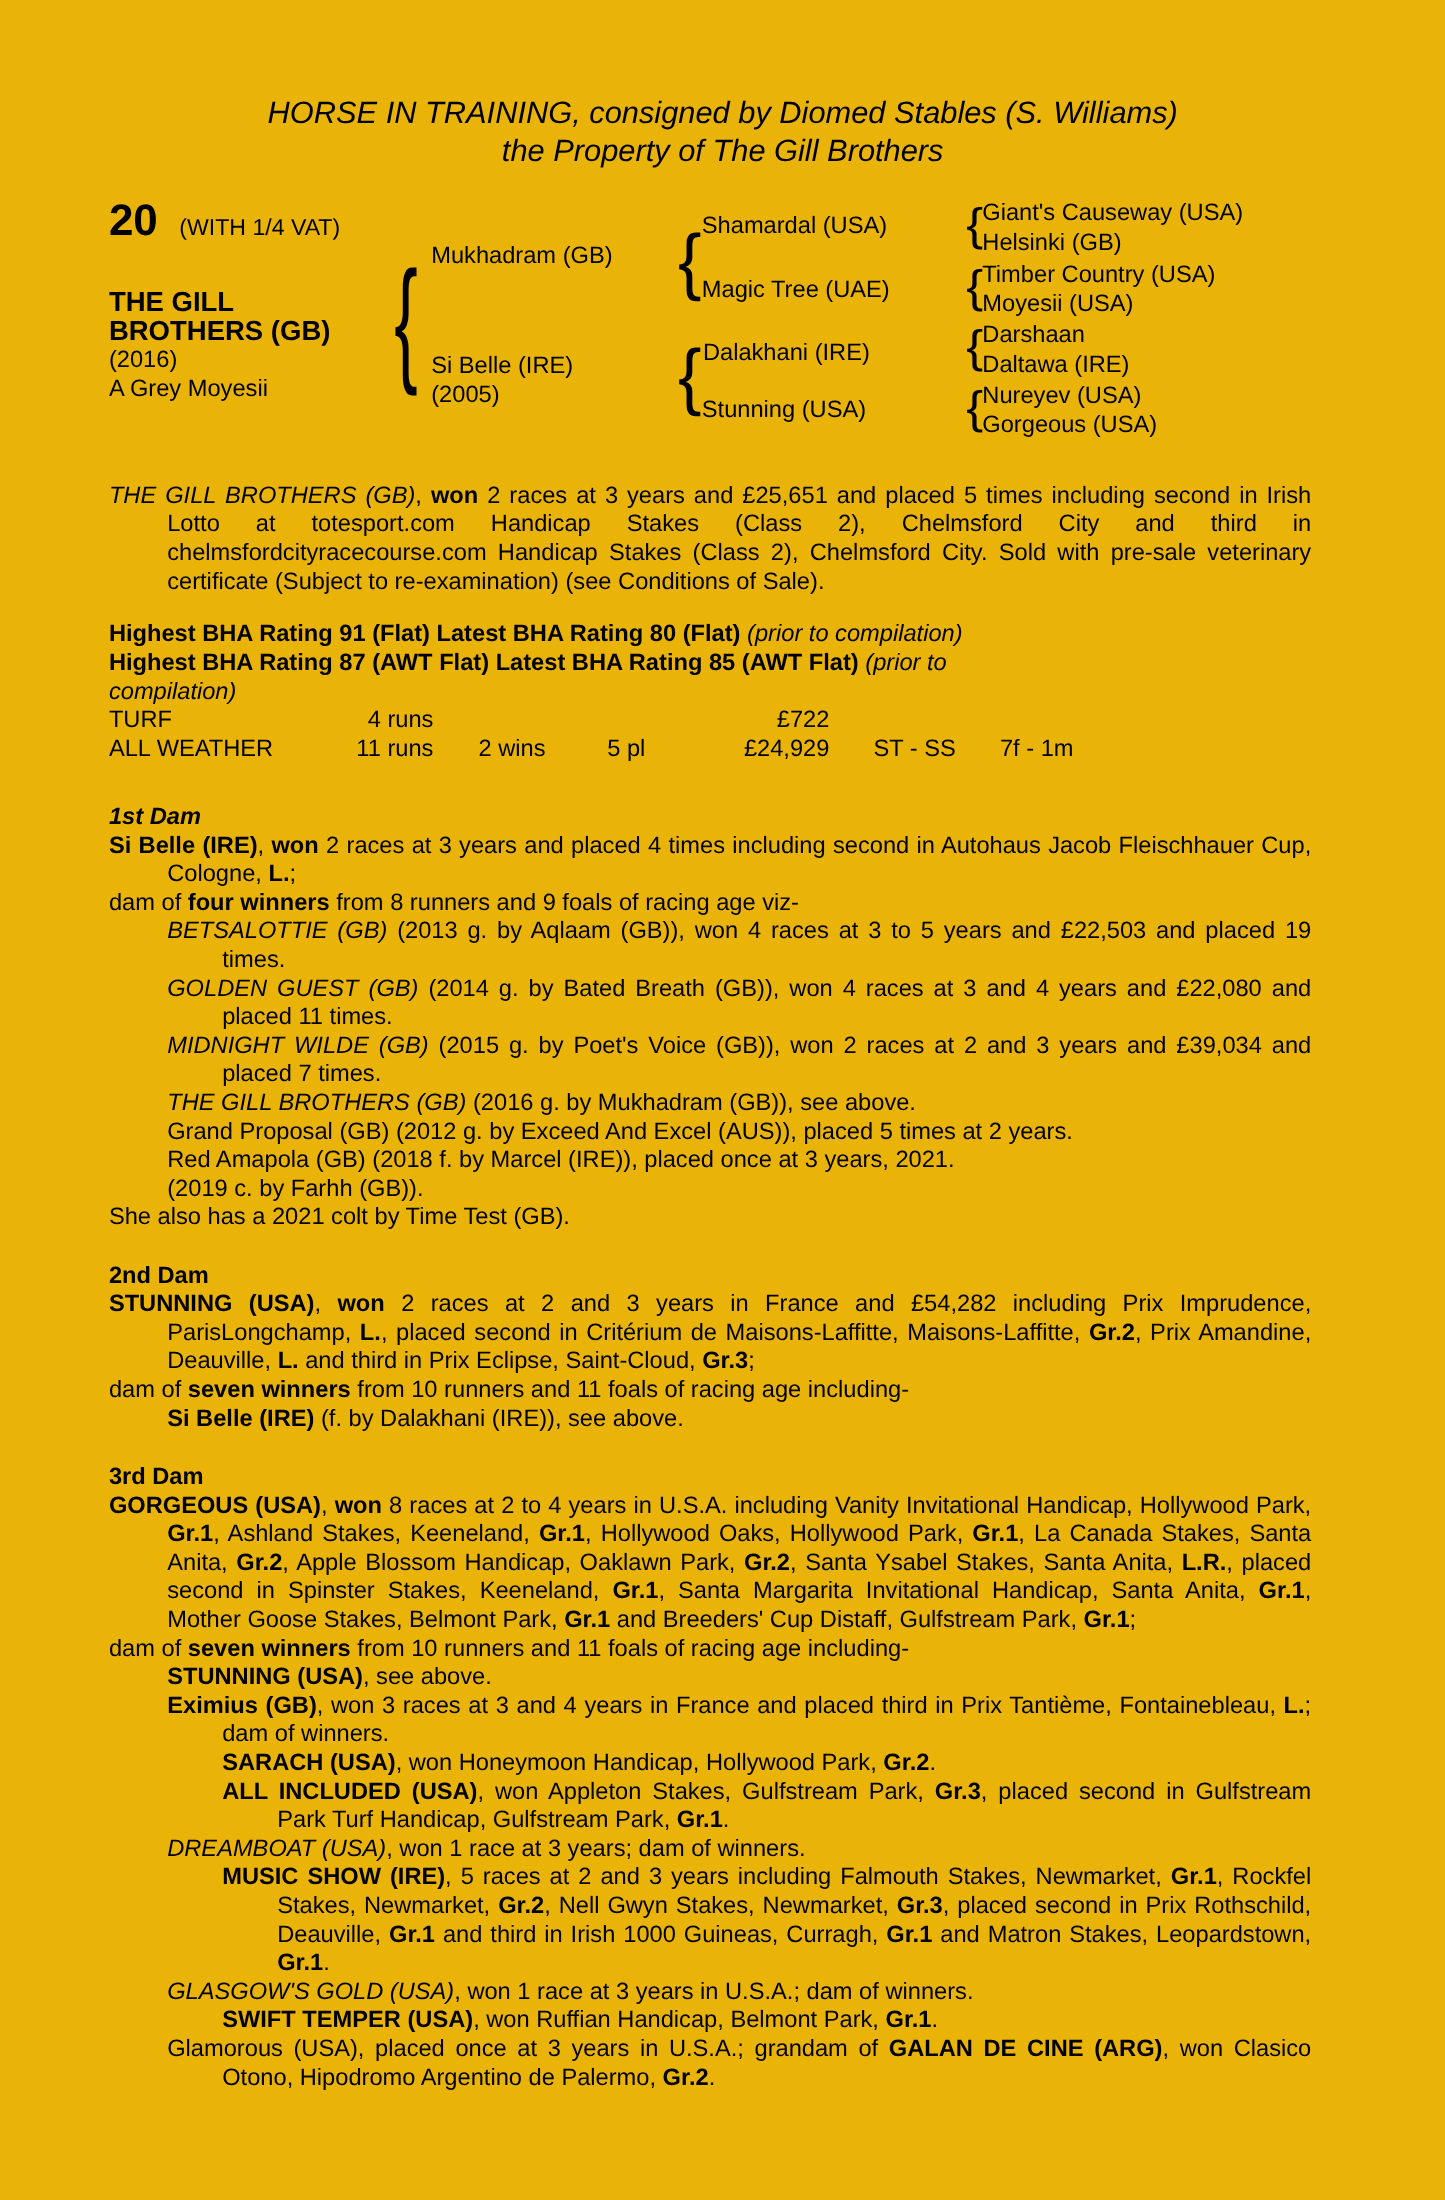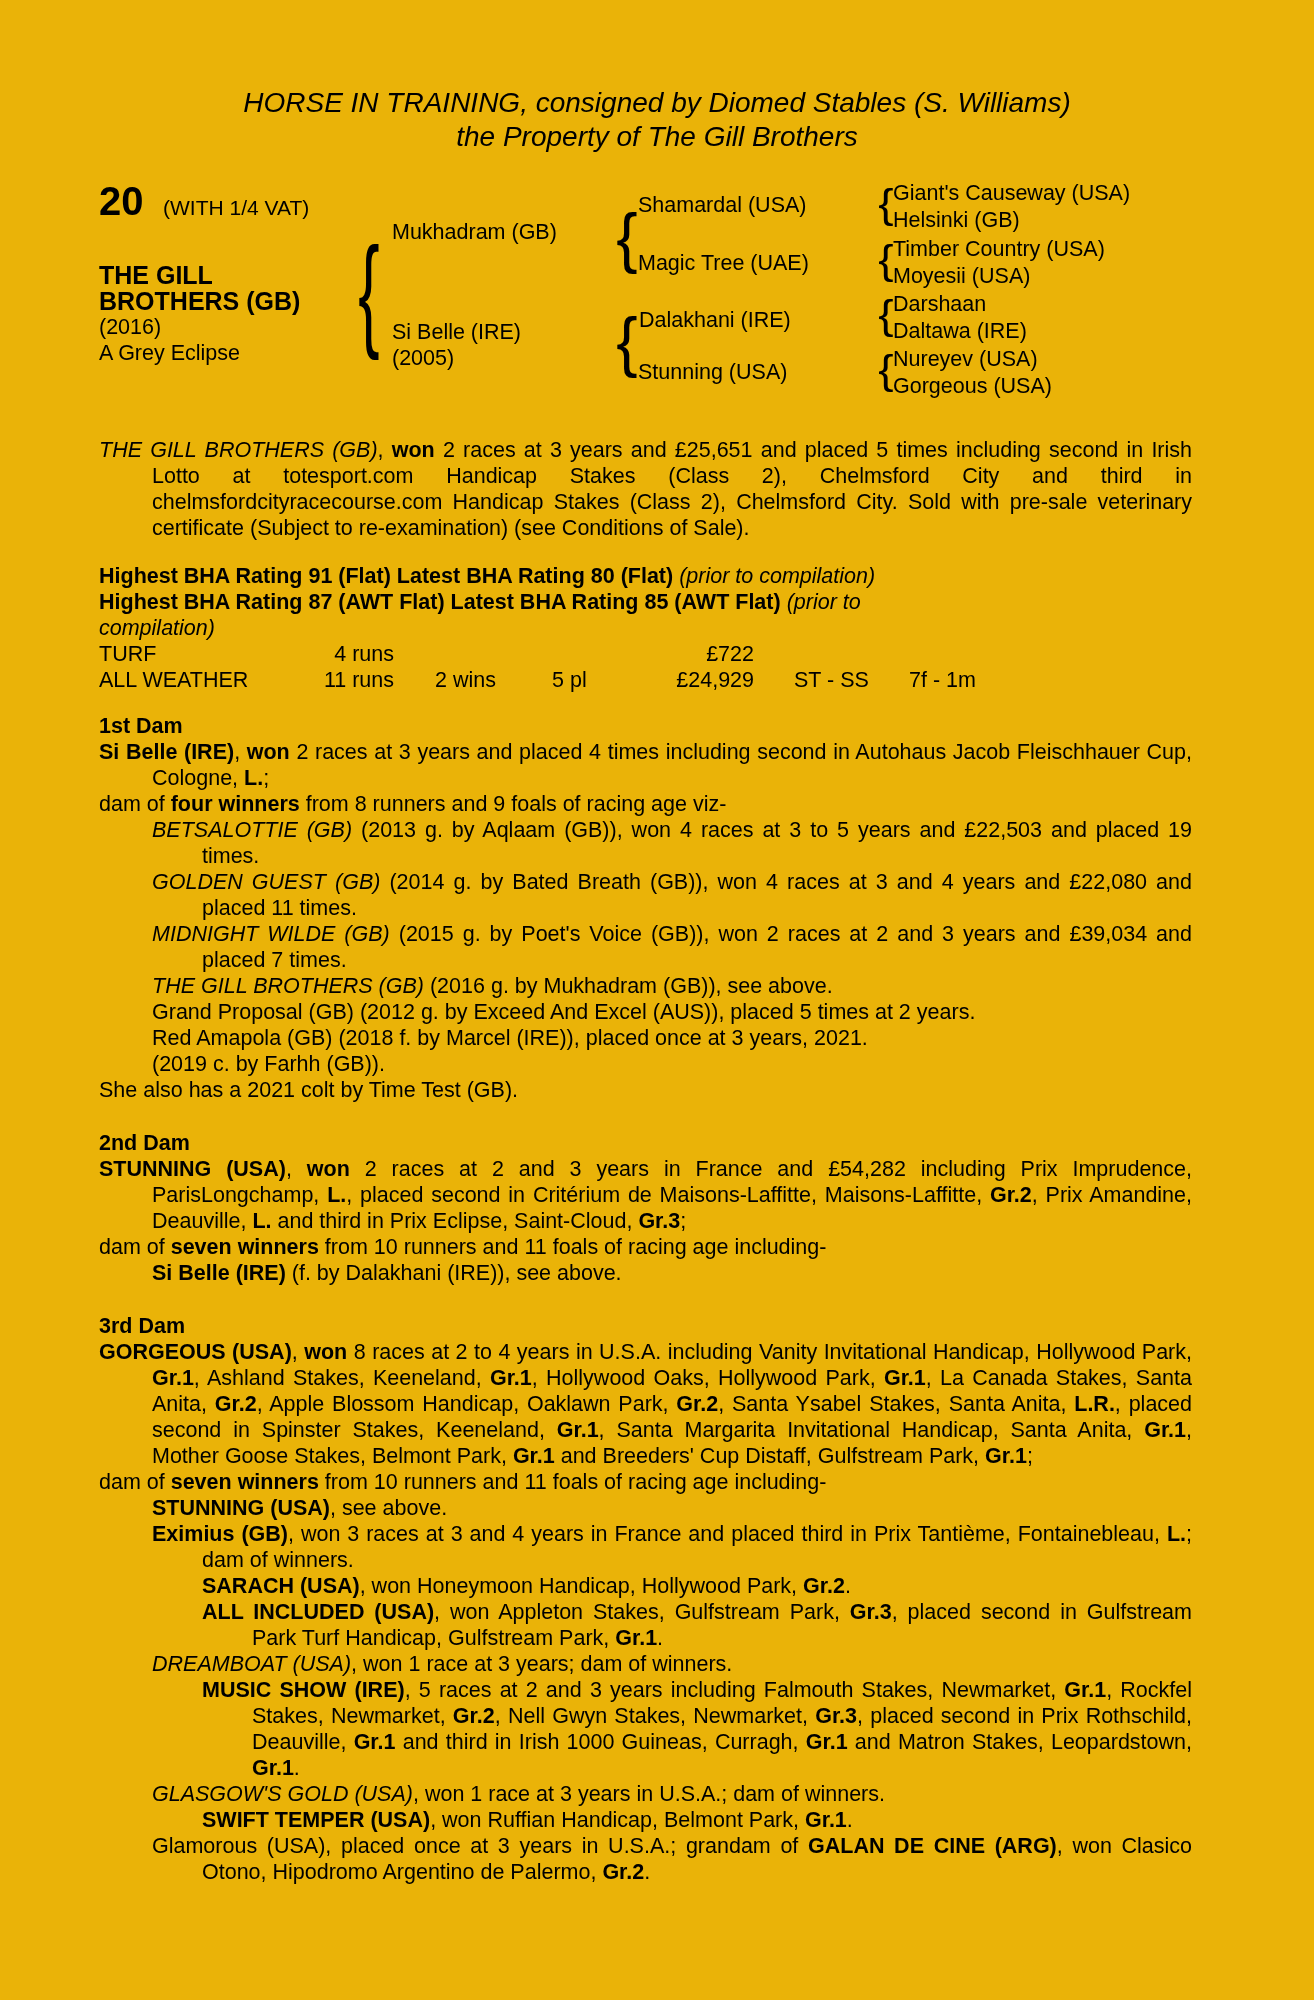--- a/index.html
+++ b/index.html
@@ -46,40 +46,40 @@
   .stat-row{position:relative;height:26px;}
   .stat-row span{position:absolute;top:0;white-space:nowrap;}
   .c-surface{left:0;text-align:center;}
   .c-runs{left:210px;width:85px;text-align:right;}
   .c-wins{left:336px;}
   .c-pl{left:453px;}
   .c-money{left:500px;width:155px;text-align:right;}
   .c-codes{left:695px;}
   .c-dist{left:810px;}
   .dam-header{margin:0;font-weight:bold;}
-  .gap1{margin-top:20px;}
+  .gap1{margin-top:36px;font-style:italic;}
   .gap2{margin-top:27px;}
 </style>
 </head>
 <body>
 
 <div class="page">
 
   <div class="hdr">
     <div>HORSE IN TRAINING, consigned by Diomed Stables (S. Williams)</div>
     <div>the Property of The Gill Brothers</div>
   </div>
 
   <div class="lot-number">20</div>
   <div class="lot-vat">(WITH 1/4 VAT)</div>
 
   <div class="horse-name">
     <div>THE GILL BROTHERS (GB)</div>
     <div class="horse-year">(2016)</div>
-    <div class="horse-desc">A Grey Eclipse</div>
+    <div class="horse-desc">A Grey Moyesii</div>
   </div>
 
   <div class="bracebox br-main">
       <span class="brace"></span>
     </div>
   <div class="bracebox br-gp1">
       <span class="brace"></span>
     </div>
   <div class="bracebox br-gp2">
       <span class="brace"></span>

